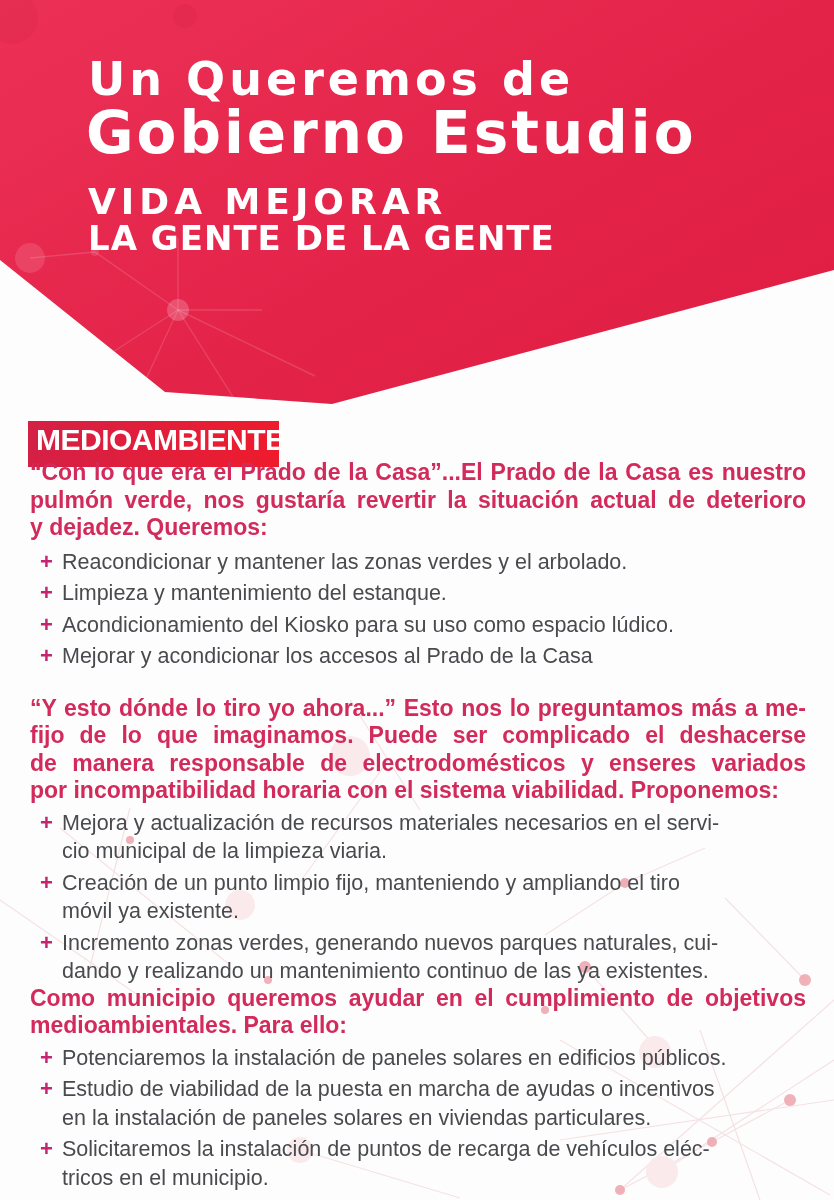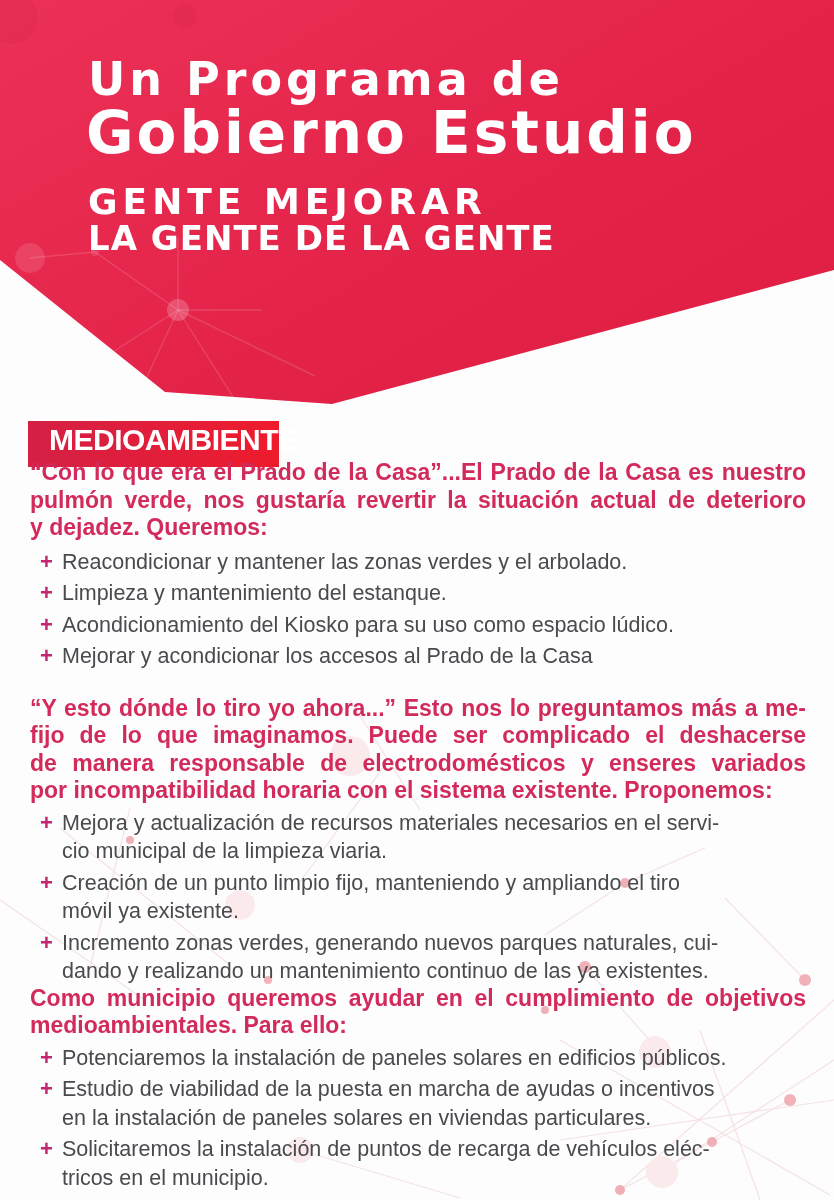--- a/index.html
+++ b/index.html
@@ -18,21 +18,21 @@
   .t2{position:absolute;left:86px;top:99px;font-size:58px;font-weight:bold;letter-spacing:3px;color:#fff;white-space:nowrap;font-family:"DejaVu Sans",sans-serif;}
   .t3{position:absolute;left:88px;top:181px;font-size:36px;font-weight:bold;letter-spacing:5px;color:#fff;white-space:nowrap;font-family:"DejaVu Sans",sans-serif;}
   .t4{position:absolute;left:88px;top:218px;font-size:34px;font-weight:bold;letter-spacing:1px;color:#fff;white-space:nowrap;font-family:"DejaVu Sans",sans-serif;}
   
   .bg-deco{position:absolute;left:0;top:0;width:834px;height:1200px;pointer-events:none;}
   
   .section-label{
     position:absolute;left:28px;top:421px;width:251px;height:46px;box-sizing:border-box;
     background:linear-gradient(90deg,#d42045 0%,#e41e38 60%,#ee1b2c 100%);
     color:#ffffff;font-weight:bold;font-size:30px;line-height:38px;
-    padding-left:21px;letter-spacing:-0.5px;white-space:nowrap;
+    padding-left:8px;letter-spacing:-0.5px;white-space:nowrap;
   }
   .doc{position:absolute;left:30px;top:459px;width:776px;z-index:2;}
   .intro{color:#d22a5a;font-weight:bold;font-size:23px;line-height:27.5px;}
   .intro .ln{text-align:justify;text-align-last:justify;white-space:normal;}
   .intro .ln.last{text-align-last:left;}
   .bullets{list-style:none;margin:6px 0 0 0;padding:0;}
   .bullets li{
     position:relative;padding-left:32px;margin:0 0 3px 0;
     color:#494a4e;font-size:21.5px;line-height:28.5px;
   }
@@ -100,23 +100,23 @@
         <line x1="178" y1="310" x2="315" y2="376"></line>
         <line x1="178" y1="310" x2="262" y2="310"></line>
         <line x1="30" y1="258" x2="95" y2="252"></line>
       </g>
       <circle cx="178" cy="310" r="11" fill="rgba(255,255,255,0.20)"></circle>
       <circle cx="30" cy="258" r="15" fill="rgba(255,255,255,0.12)"></circle>
       <circle cx="95" cy="252" r="4" fill="rgba(255,255,255,0.12)"></circle>
       <circle cx="12" cy="18" r="26" fill="rgba(120,0,20,0.05)"></circle>
       <circle cx="185" cy="16" r="12" fill="rgba(120,0,20,0.05)"></circle>
     </svg>
-    <div class="t1">Un Programa de</div>
+    <div class="t1">Un Queremos de</div>
     <div class="t2">Gobierno Estudio</div>
-    <div class="t3">GENTE MEJORAR</div>
+    <div class="t3">VIDA MEJORAR</div>
     <div class="t4">LA GENTE DE LA GENTE</div>
   </div>
 
   <div class="section-label">MEDIOAMBIENTE</div>
 
   <div class="doc">
 
     <div class="intro">
         <div class="ln">“Con lo que era el Prado de la Casa”...El Prado de la Casa es nuestro</div>
         <div class="ln">pulmón verde, nos gustaría revertir la situación actual de deterioro</div>
@@ -147,21 +147,21 @@
         <div class="btext">
             <div class="ln last">Mejorar y acondicionar los accesos al Prado de la Casa</div>
           </div>
       </li>
     </ul>
 
     <div class="intro mt-residuos">
         <div class="ln">“Y esto dónde lo tiro yo ahora...” Esto nos lo preguntamos más a me-</div>
         <div class="ln">fijo de lo que imaginamos. Puede ser complicado el deshacerse</div>
         <div class="ln">de manera responsable de electrodomésticos y enseres variados</div>
-        <div class="ln last">por incompatibilidad horaria con el sistema existente. Proponemos:</div>
+        <div class="ln last">por incompatibilidad horaria con el sistema viabilidad. Proponemos:</div>
       </div>
 
     <ul class="bullets tight">
       <li>
         <span class="plus">+</span>
         <div class="btext">
             <div class="ln">Mejora y actualización de recursos materiales necesarios en el servi-</div>
             <div class="ln last">cio municipal de la limpieza viaria.</div>
           </div>
       </li>

